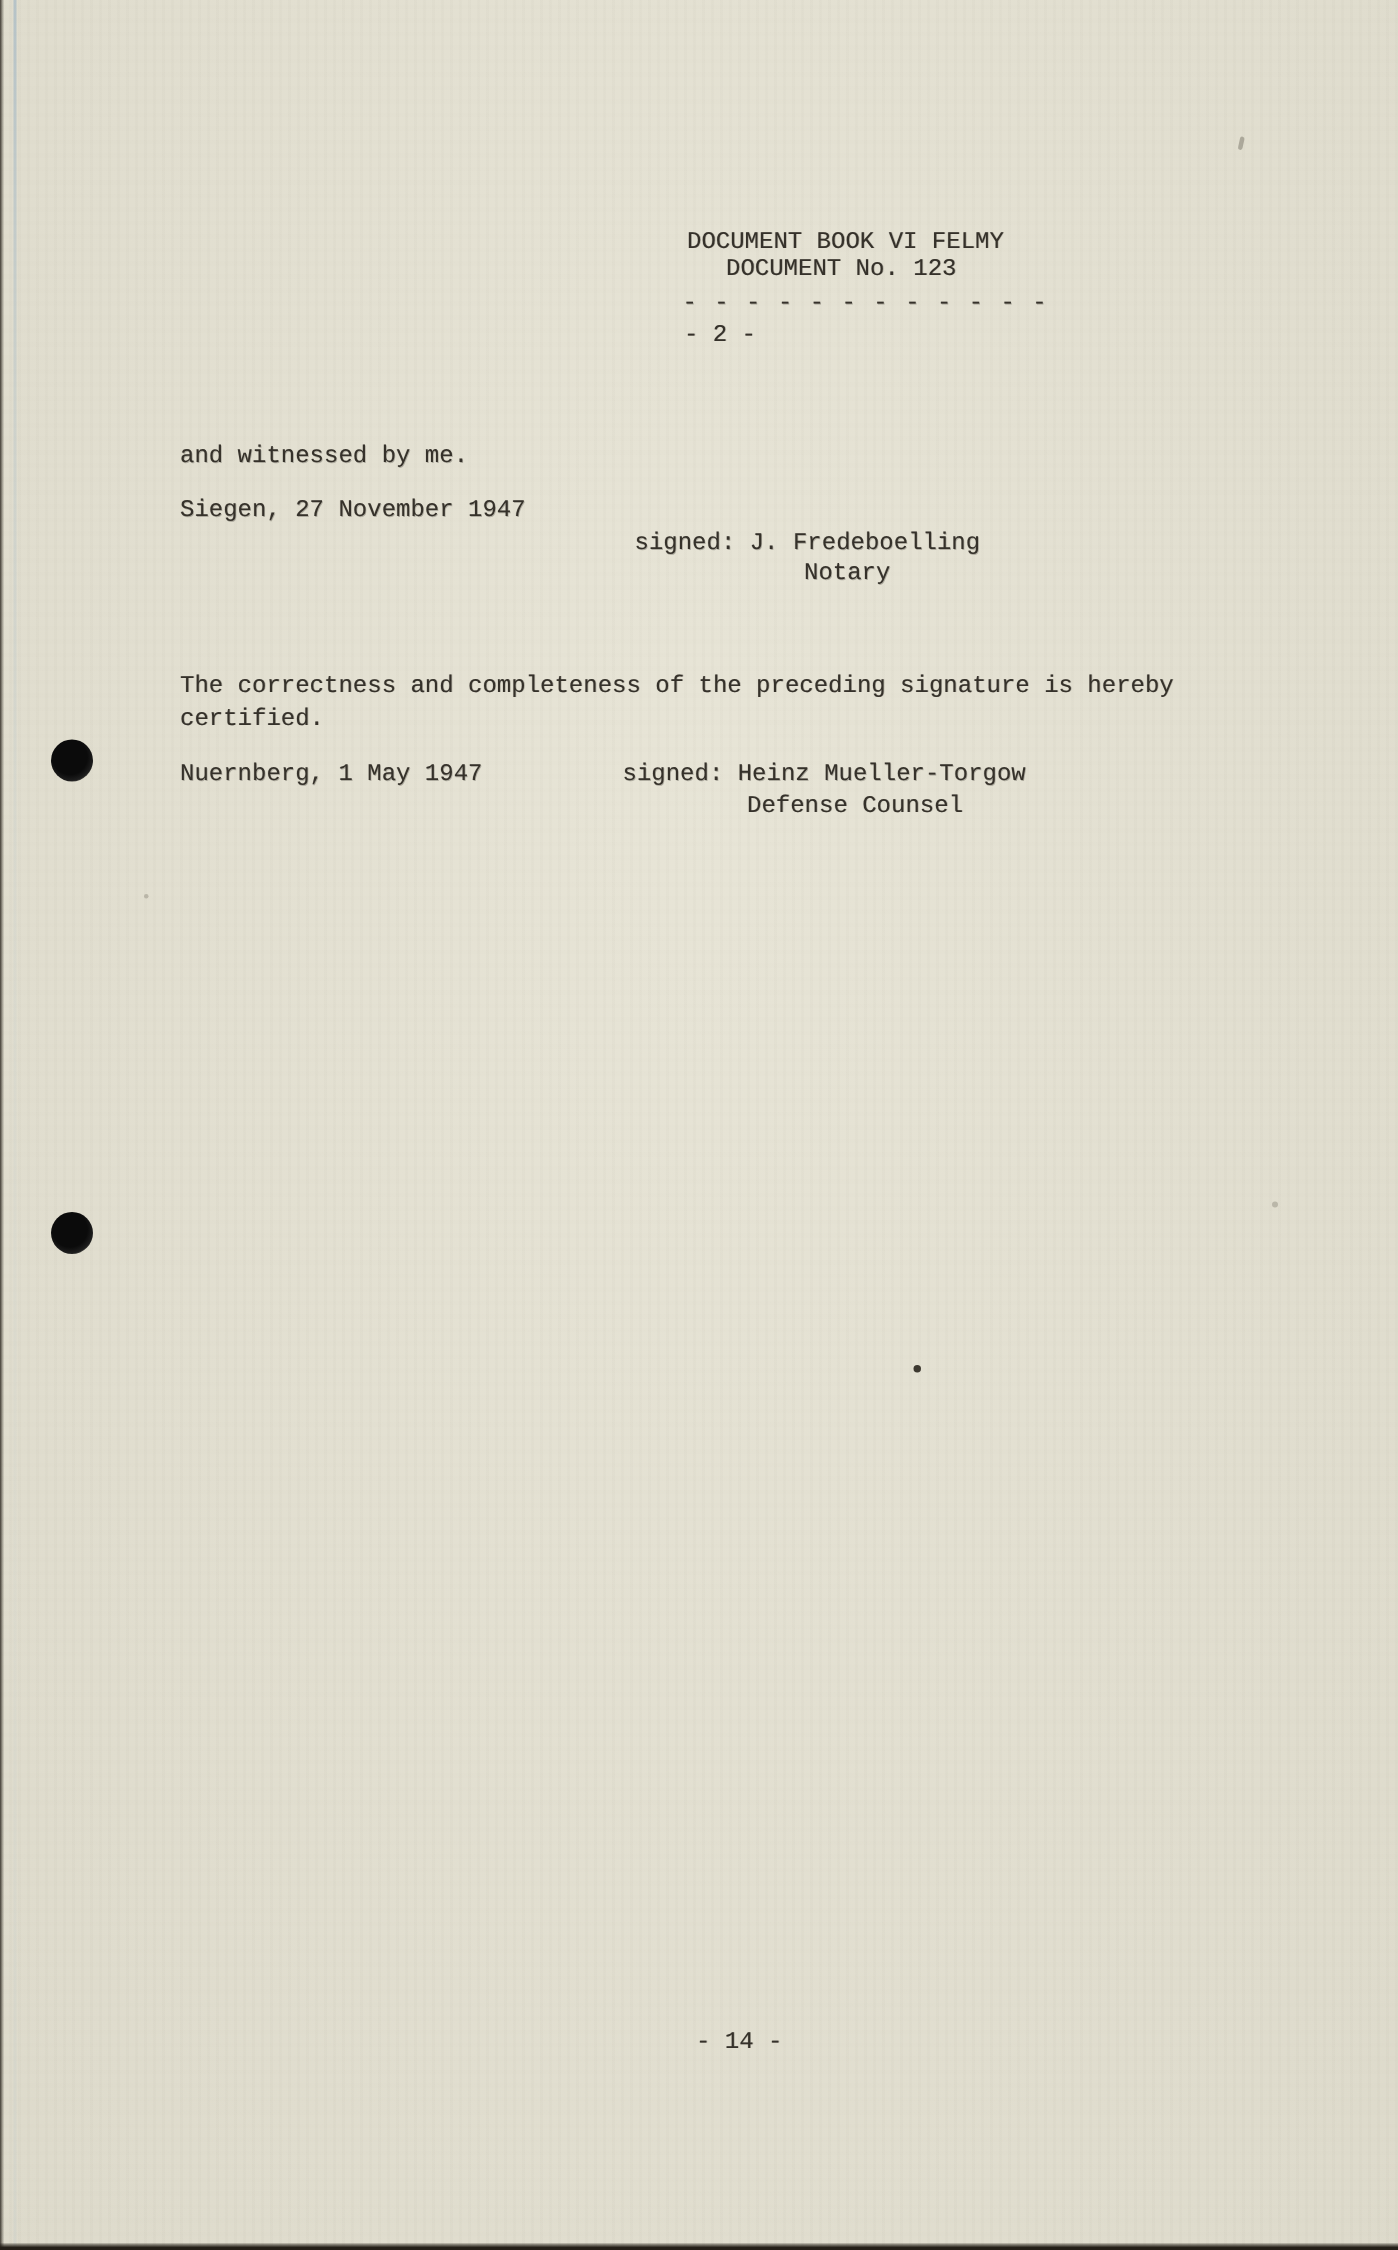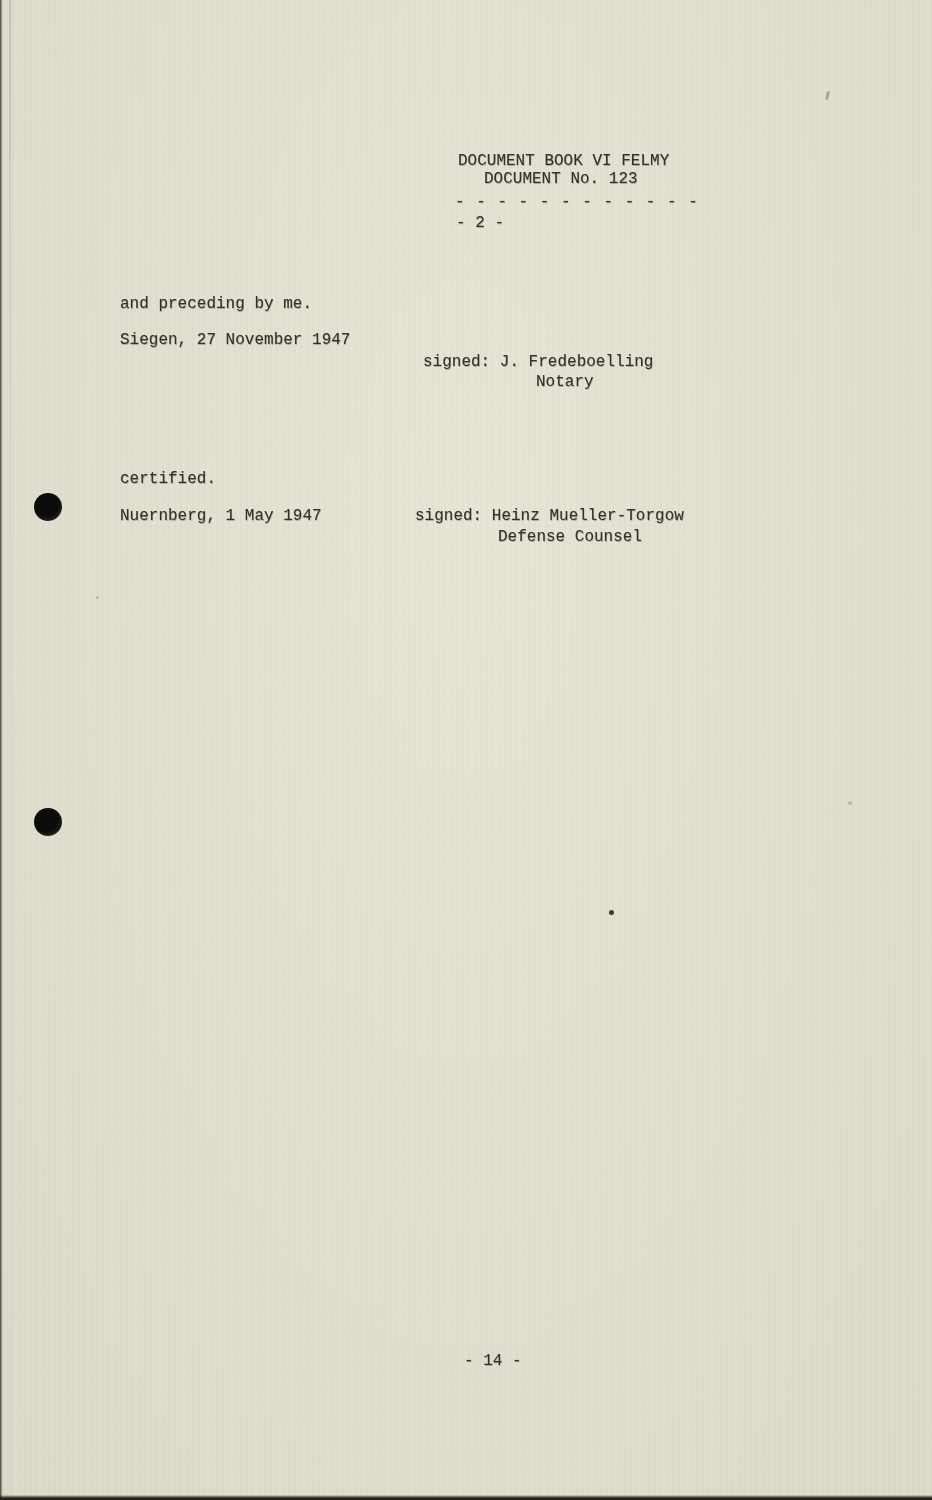--- a/index.html
+++ b/index.html
@@ -89,25 +89,26 @@
   <div class="edge-bottom"></div>
 
   <div class="hole hole-1"></div>
   <div class="hole hole-2"></div>
 
   <div class="tw h1">DOCUMENT BOOK VI FELMY</div>
   <div class="tw h2">DOCUMENT No. 123</div>
   <div class="tw hd">- - - - - - - - - - - -</div>
   <div class="tw hp">- 2 -</div>
 
-  <div class="tw p1l3">and preceding by me.</div>
+  <div class="tw p1l3">and witnessed by me.</div>
   <div class="tw pd1">Siegen, 27 November 1947</div>
   <div class="tw sg1">signed: J. Fredeboelling</div>
   <div class="tw st1">Notary</div>
 
+  <div class="tw p2l1">The correctness and completeness of the preceding signature is hereby</div>
   <div class="tw p2l2">certified.</div>
   <div class="tw pd2">Nuernberg, 1 May 1947</div>
   <div class="tw sg2">signed: Heinz Mueller-Torgow</div>
   <div class="tw st2">Defense Counsel</div>
 
   <div class="tw ftr">- 14 -</div>
 
   <div class="speck speck-1"></div>
   <div class="speck speck-2"></div>
   <div class="speck speck-3"></div>

